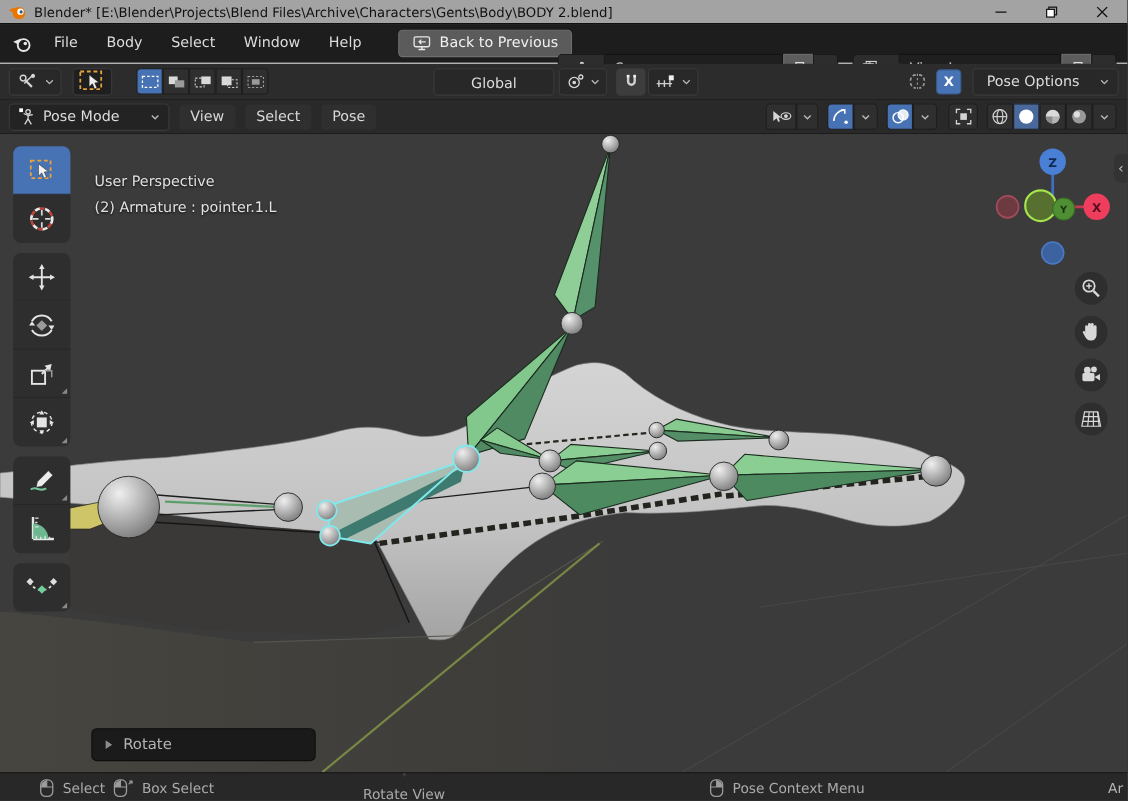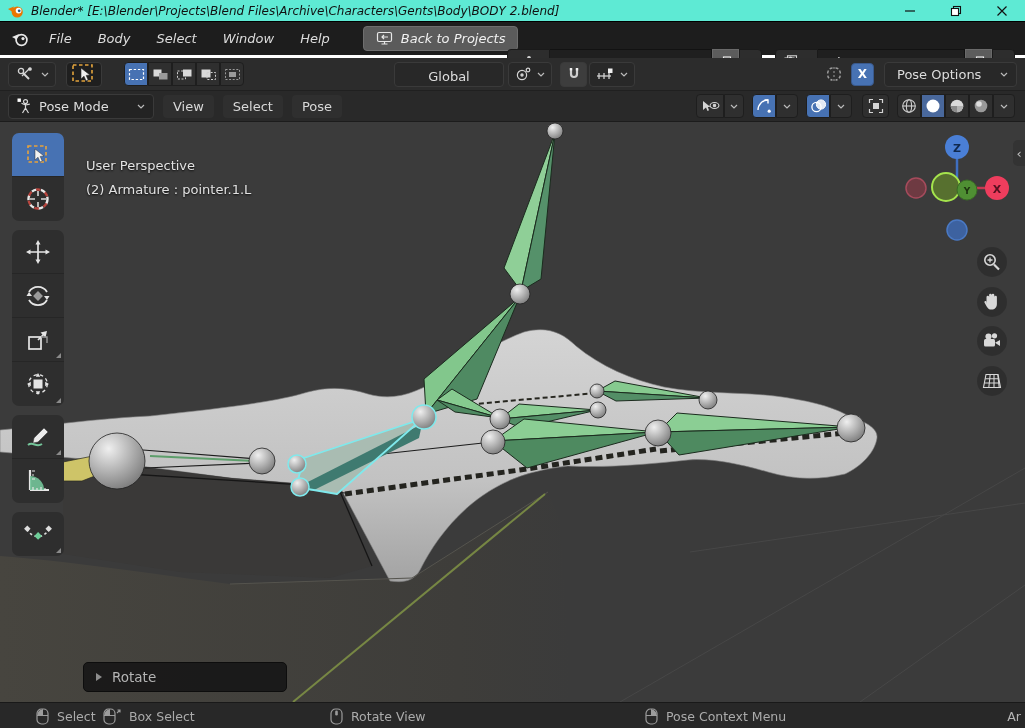--- a/index.html
+++ b/index.html
@@ -1,30 +1,30 @@
 <!DOCTYPE html>
 <html><head>
 <meta charset="utf-8">
 <style>
   * { margin:0; padding:0; box-sizing:border-box; }
   html,body { width:1025px; height:728px; overflow:hidden; background:#3b3b3b;
     font-family:"DejaVu Sans","Liberation Sans",sans-serif; }
   #app { position:relative; width:1025px; height:728px; background:#3b3b3b; }
 
   
-  #titlebar { position:absolute; top:0; left:0; width:1025px; height:22px; background:#5eead4;
-    display:flex; align-items:center; border-bottom:1px solid #000;font-style:italic; }
+  #titlebar { position:absolute; top:0; left:0; width:1025px; height:22px; background:#a3a3a3;
+    display:flex; align-items:center; border-bottom:1px solid #000; }
   #titlebar .logo { margin:0 7px 0 8px; }
   #titlebar .title { font-size:12px; color:#111; white-space:nowrap; }
   .win-btn { width:46px; height:21px; display:flex; align-items:center; justify-content:center; }
   #win-controls { margin-left:auto; display:flex; }
 
   
   #menubar { position:absolute; top:22px; left:0; width:1025px; height:36px; background:#1d1d1d;
-    display:flex; align-items:center; border-bottom:3px solid #ffffff;font-style:italic; }
+    display:flex; align-items:center; border-bottom:1px solid #ffffff; }
   .menu-item { color:#dcdcdc; font-size:13px; padding:4px 13px; border-radius:4px; }
   #blogo { margin:0 6px 0 10px; }
   #back-btn { margin-left:20px; height:25px; display:flex; align-items:center; gap:7px;
     background:#5b5b5b; border:1px solid #6e6e6e; border-radius:4px; padding:0 12px;
     color:#f1f1f1; font-size:13px; }
   .id-block { position:absolute; top:27px; height:26px; display:flex; align-items:center; }
   .id-icon-btn { height:26px; background:#2d2d2d; border:1px solid #1a1a1a; border-radius:4px 0 0 4px;
     display:flex; align-items:center; padding:0 5px; gap:3px; }
   .id-field { height:26px; background:#1f1f1f; border:1px solid #121212; border-left:none;
     color:#e3e3e3; font-size:13px; display:flex; align-items:center; padding:0 9px; flex:1; }
@@ -133,21 +133,21 @@
     <span class="menu-item">File</span>
     <span class="menu-item">Body</span>
     <span class="menu-item">Select</span>
     <span class="menu-item">Window</span>
     <span class="menu-item">Help</span>
     <div id="back-btn">
       <svg width="18" height="15" viewBox="0 0 18 15" fill="none" stroke="#e8e8e8" stroke-width="1.2">
         <rect x="1.5" y="1.5" width="14" height="9" rx="1.5"></rect>
         <path d="M12,6 H6 M8,4 L6,6 L8,8 M8.5,10.5 V13 M5.5,13 H11.5"></path>
       </svg>
-      <span>Back to Projects</span>
+      <span>Back to Previous</span>
     </div>
 
     <div class="id-block" style="left:507px; width:255px;">
       <div class="id-icon-btn">
         <svg width="20" height="15" viewBox="0 0 20 15" fill="none" stroke="#d5d5d5" stroke-width="1.2">
           <path d="M3,13 L7,5 L11,13 z"></path>
             <circle cx="13.5" cy="10" r="3"></circle>
             <circle cx="16" cy="3" r="1.3" fill="#d5d5d5"></circle>
         </svg>
         <svg width="8" height="5" viewBox="0 0 8 5">
@@ -640,21 +640,21 @@
     </div>
     <div class="sb-item" style="left:103px;">
       <svg width="18" height="17" viewBox="0 0 18 17">
         <rect x="1" y="1" width="11" height="15" rx="4.5" fill="none" stroke="#9c9c9c" stroke-width="1.2"></rect>
         <path d="M6.5,1.2 V7.5 M1,7.5 H12" stroke="#9c9c9c" stroke-width="1"></path>
         <path d="M6.5,1.5 a5,5 0 0 0 -5,5 V7.5 H6.5 z" fill="#9c9c9c"></path>
         <path d="M14.5,2 H17 V4.5 M17,2 L14,5" stroke="#9c9c9c" stroke-width="1.1" fill="none"></path>
       </svg>
       <span>Box Select</span>
     </div>
-    <div class="sb-item" style="left:330px;">
+    <div class="sb-item" style="left:330px;flex-direction:column;">
       <svg width="13" height="17" viewBox="0 0 13 17">
         <rect x="1" y="1" width="11" height="15" rx="4.5" fill="none" stroke="#9c9c9c" stroke-width="1.2"></rect>
         <rect x="5.2" y="2.5" width="2.6" height="5" rx="1.3" fill="#9c9c9c"></rect>
       </svg>
       <span>Rotate View</span>
     </div>
     <div class="sb-item" style="left:645px;">
       <svg width="13" height="17" viewBox="0 0 13 17">
         <rect x="1" y="1" width="11" height="15" rx="4.5" fill="none" stroke="#9c9c9c" stroke-width="1.2"></rect>
         <path d="M6.5,1.2 V7.5 M1,7.5 H12" stroke="#9c9c9c" stroke-width="1"></path>

